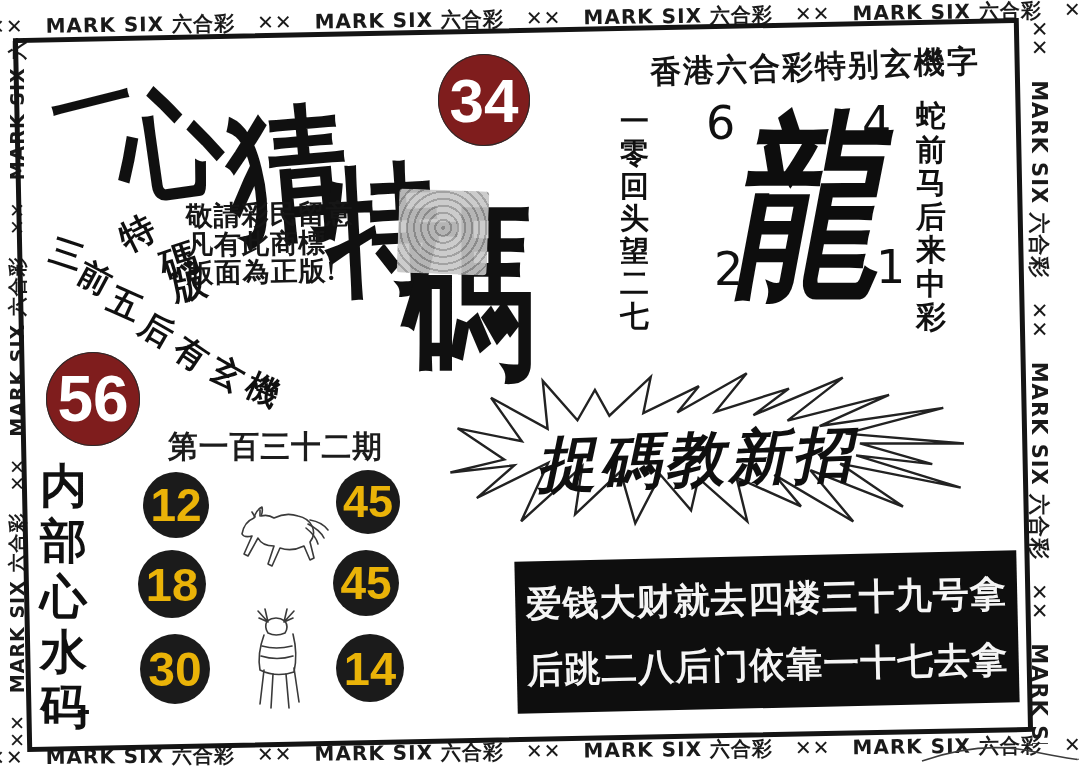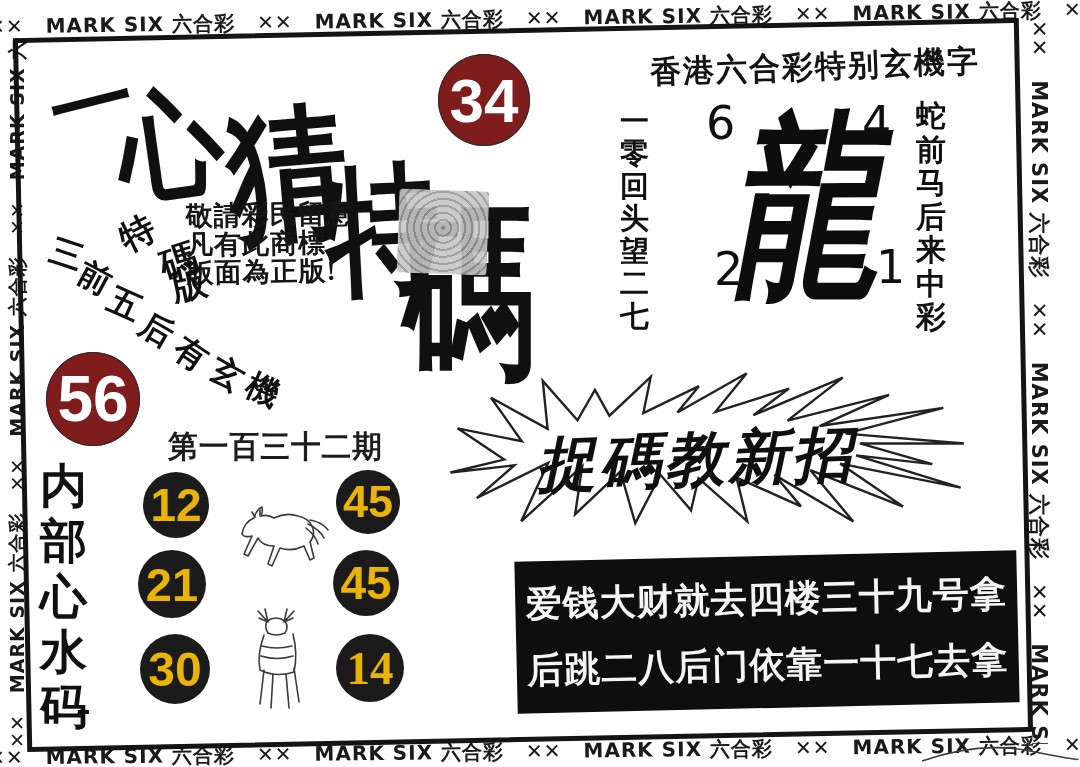--- a/index.html
+++ b/index.html
@@ -137,25 +137,25 @@
   <span style="font-size:47px;">部</span>
   <span style="font-size:47px;">心</span>
   <span style="font-size:47px;">水</span>
   <span style="font-size:47px;">码</span>
 </div>
 <div class="dots">‥</div>
 
 <div class="issue-title">第一百三十二期</div>
 
 <div class="tip-circle" style="left:143px;top:472px;width:66px;height:66px;font-size:46px;">12</div>
-<div class="tip-circle" style="left:138px;top:550px;width:68px;height:68px;font-size:47px;">21</div>
+<div class="tip-circle" style="left:138px;top:550px;width:68px;height:68px;font-size:47px;">18</div>
 <div class="tip-circle" style="left:140px;top:634px;width:70px;height:70px;font-size:48px;">30</div>
 <div class="tip-circle" style="left:336px;top:470px;width:64px;height:64px;font-size:45px;">45</div>
 <div class="tip-circle" style="left:333px;top:550px;width:66px;height:66px;font-size:46px;">45</div>
-<div class="tip-circle" style="left:336px;top:634px;width:68px;height:68px;font-size:47px;font-family:Liberation Serif, serif;">14</div>
+<div class="tip-circle" style="left:336px;top:634px;width:68px;height:68px;font-size:47px;">14</div>
 
 <svg class="sketch" style="left:222px;top:500px;" width="112" height="86" viewBox="0 0 112 86">
   <g fill="none" stroke="#3a3a3a" stroke-width="1.6" stroke-linecap="round" stroke-linejoin="round">
     <path d="M20,34 Q22,22 32,18 Q34,10 40,7 Q41,12 39,16 Q46,14 52,18 Q64,12 76,16 Q86,18 90,26 Q94,34 88,42 L92,58 L88,60 L82,46 Q70,52 58,48 L50,66 L46,64 L52,46 Q40,46 36,38 L26,56 L22,54 L30,36 Q22,38 20,34 Z"></path>
     <path d="M88,20 Q100,22 106,30 M86,24 Q98,30 102,38 M84,28 Q94,36 96,44"></path>
     <path d="M33,17 l-3,-5 M38,16 l0,-6"></path>
   </g>
 </svg>
 
 <svg class="sketch" style="left:238px;top:606px;" width="78" height="106" viewBox="0 0 78 106">

